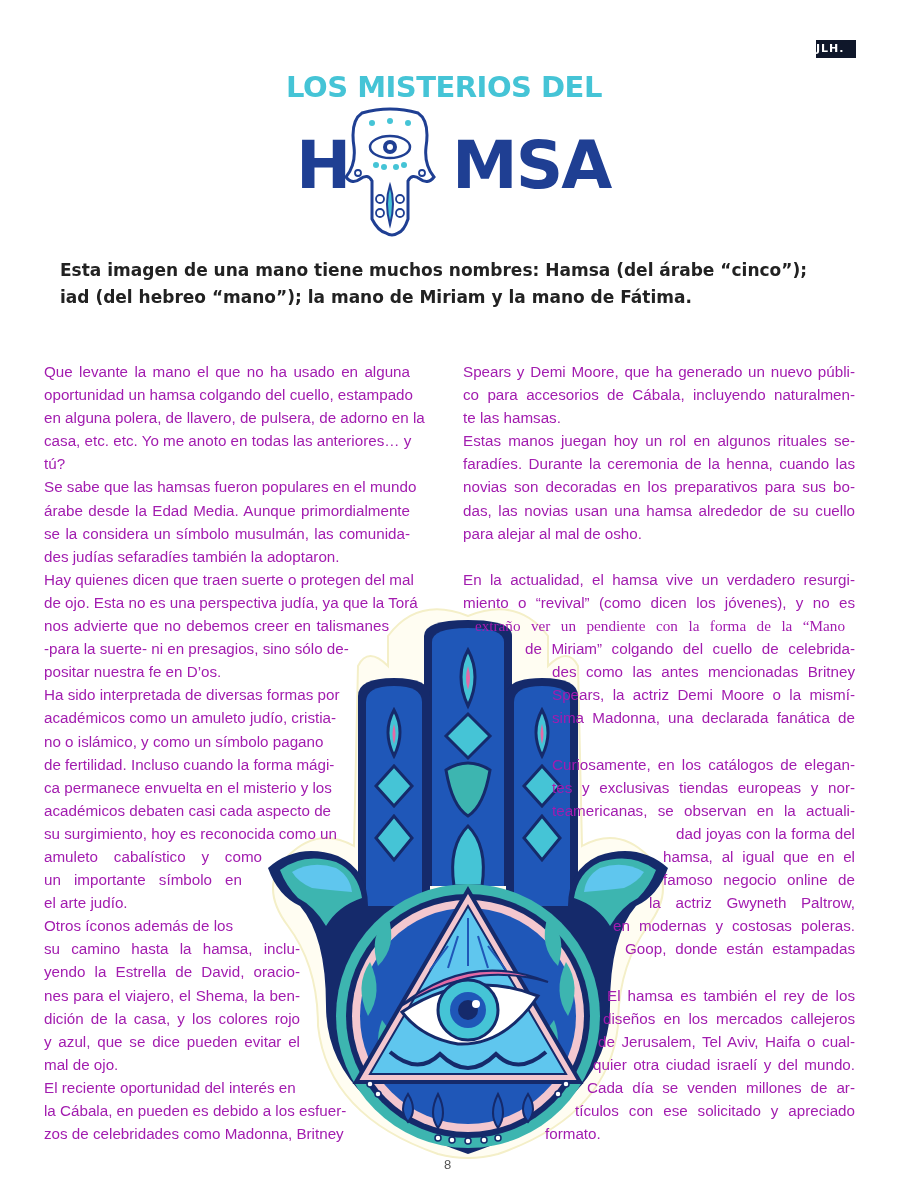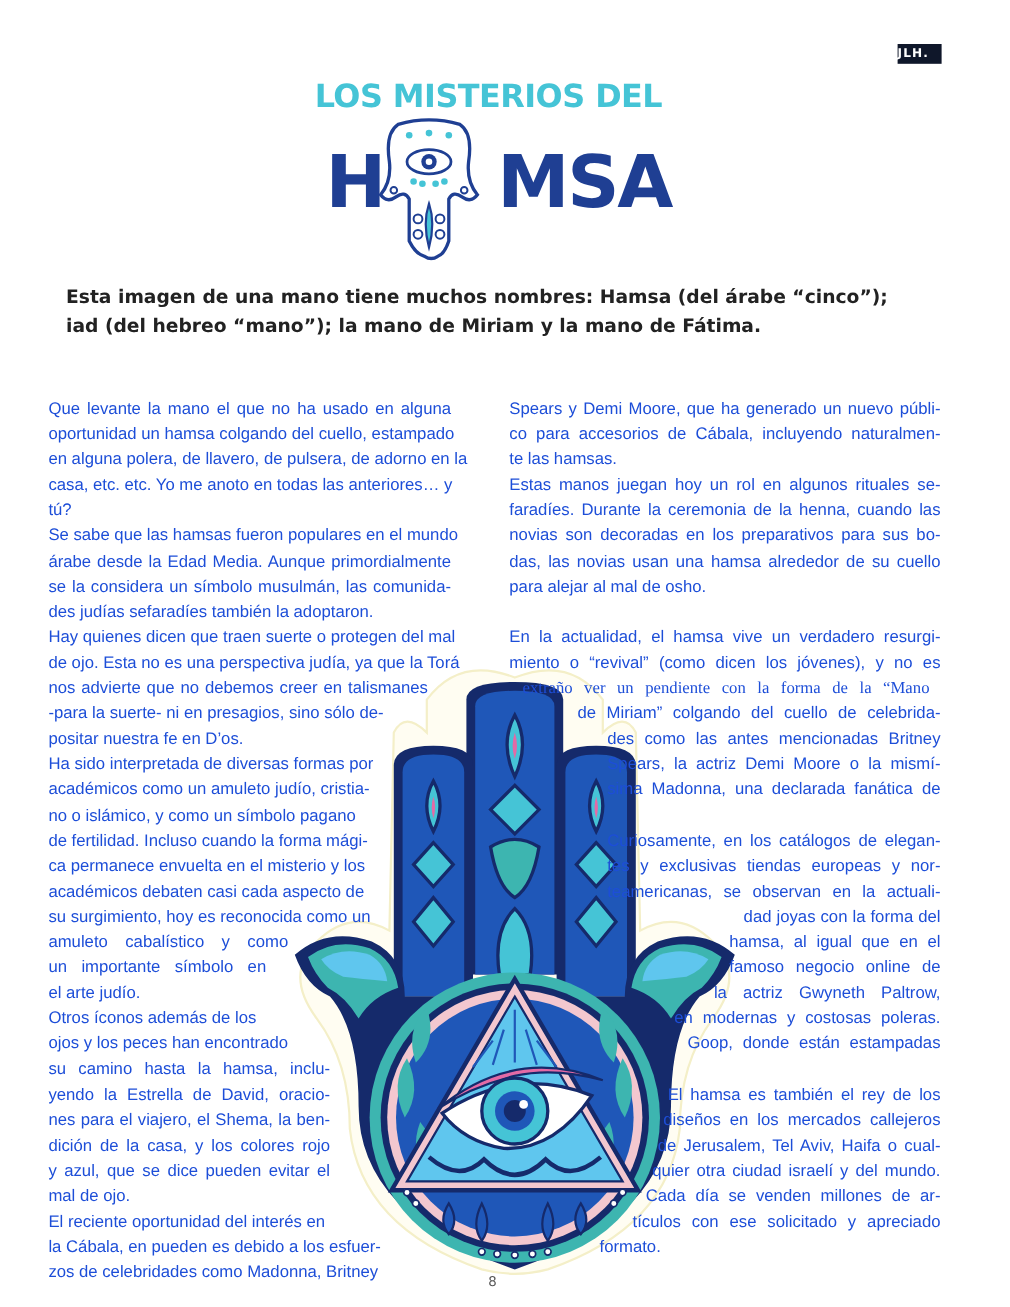--- a/index.html
+++ b/index.html
@@ -11,21 +11,21 @@
   .title-top { position: absolute; left: 284px; top: 70px; width: 320px; text-align: center; color: #45c4d6;
                font-family: "DejaVu Sans", sans-serif; font-weight: bold; font-size: 29px; letter-spacing: -0.5px; }
   .title-main { position: absolute; top: 128px; color: #1f3f93; font-family: "DejaVu Sans", sans-serif; font-weight: bold; font-size: 66px; line-height: 76px; letter-spacing: -2px; }
   .title-h { left: 296px; }
   .title-msa { left: 452px; }
   .logo-hand { position: absolute; left: 342px; top: 107px; width: 96px; height: 130px; }
 
   .subtitle { position: absolute; left: 60px; top: 257px; width: 800px; color: #222222;
               font-family: "DejaVu Sans", sans-serif; font-weight: bold; font-size: 17px; line-height: 27px; }
 
-  .col { position: absolute; top: 360px; font-family: "Liberation Sans", sans-serif; font-weight: normal; font-size: 15.2px; line-height: 23.1px; color: #1d4ed8; }
+  .col { position: absolute; top: 360px; font-family: "Liberation Sans", sans-serif; font-weight: normal; font-size: 15.2px; line-height: 23.1px; color: #a21caf; }
   .col .ln { display: block; white-space: nowrap; height: 23.1px; }
   .col .just { text-align: justify; text-align-last: justify; }
   .col-left { left: 44px; width: 366px; }
   .col-right { left: 463px; width: 392px; }
   .gap { height: 23.1px; display: block; }
 
   .big-hand { position: absolute; left: 258px; top: 606px; width: 420px; height: 560px; }
 
   .page-num { position: absolute; left: 444px; top: 1157px; font-size: 13px; color: #555; font-family: "Liberation Sans", sans-serif; }
 </style>
@@ -166,21 +166,20 @@
   <span class="ln">académicos como un amuleto judío, cristia-</span>
   <span class="ln just" style="width:272px">no o islámico, y como un símbolo pagano</span>
   <span class="ln just" style="width:272px">de fertilidad. Incluso cuando la forma mági-</span>
   <span class="ln just" style="width:272px">ca permanece envuelta en el misterio y los</span>
   <span class="ln just" style="width:272px">académicos debaten casi cada aspecto de</span>
   <span class="ln just" style="width:272px">su surgimiento, hoy es reconocida como un</span>
   <span class="ln just" style="width:218px">amuleto cabalístico y como</span>
   <span class="ln just" style="width:198px">un importante símbolo en</span>
   <span class="ln">el arte judío.</span>
   <span class="ln">Otros íconos además de los</span>
-  <span class="ln">ojos y los peces han encontrado</span>
   <span class="ln just" style="width:256px">su camino hasta la hamsa, inclu-</span>
   <span class="ln just" style="width:256px">yendo la Estrella de David, oracio-</span>
   <span class="ln just" style="width:256px">nes para el viajero, el Shema, la ben-</span>
   <span class="ln just" style="width:256px">dición de la casa, y los colores rojo</span>
   <span class="ln just" style="width:256px">y azul, que se dice pueden evitar el</span>
   <span class="ln">mal de ojo.</span>
   <span class="ln">El reciente oportunidad del interés en</span>
   <span class="ln">la Cábala, en pueden es debido a los esfuer-</span>
   <span class="ln">zos de celebridades como Madonna, Britney</span>
 </div>

